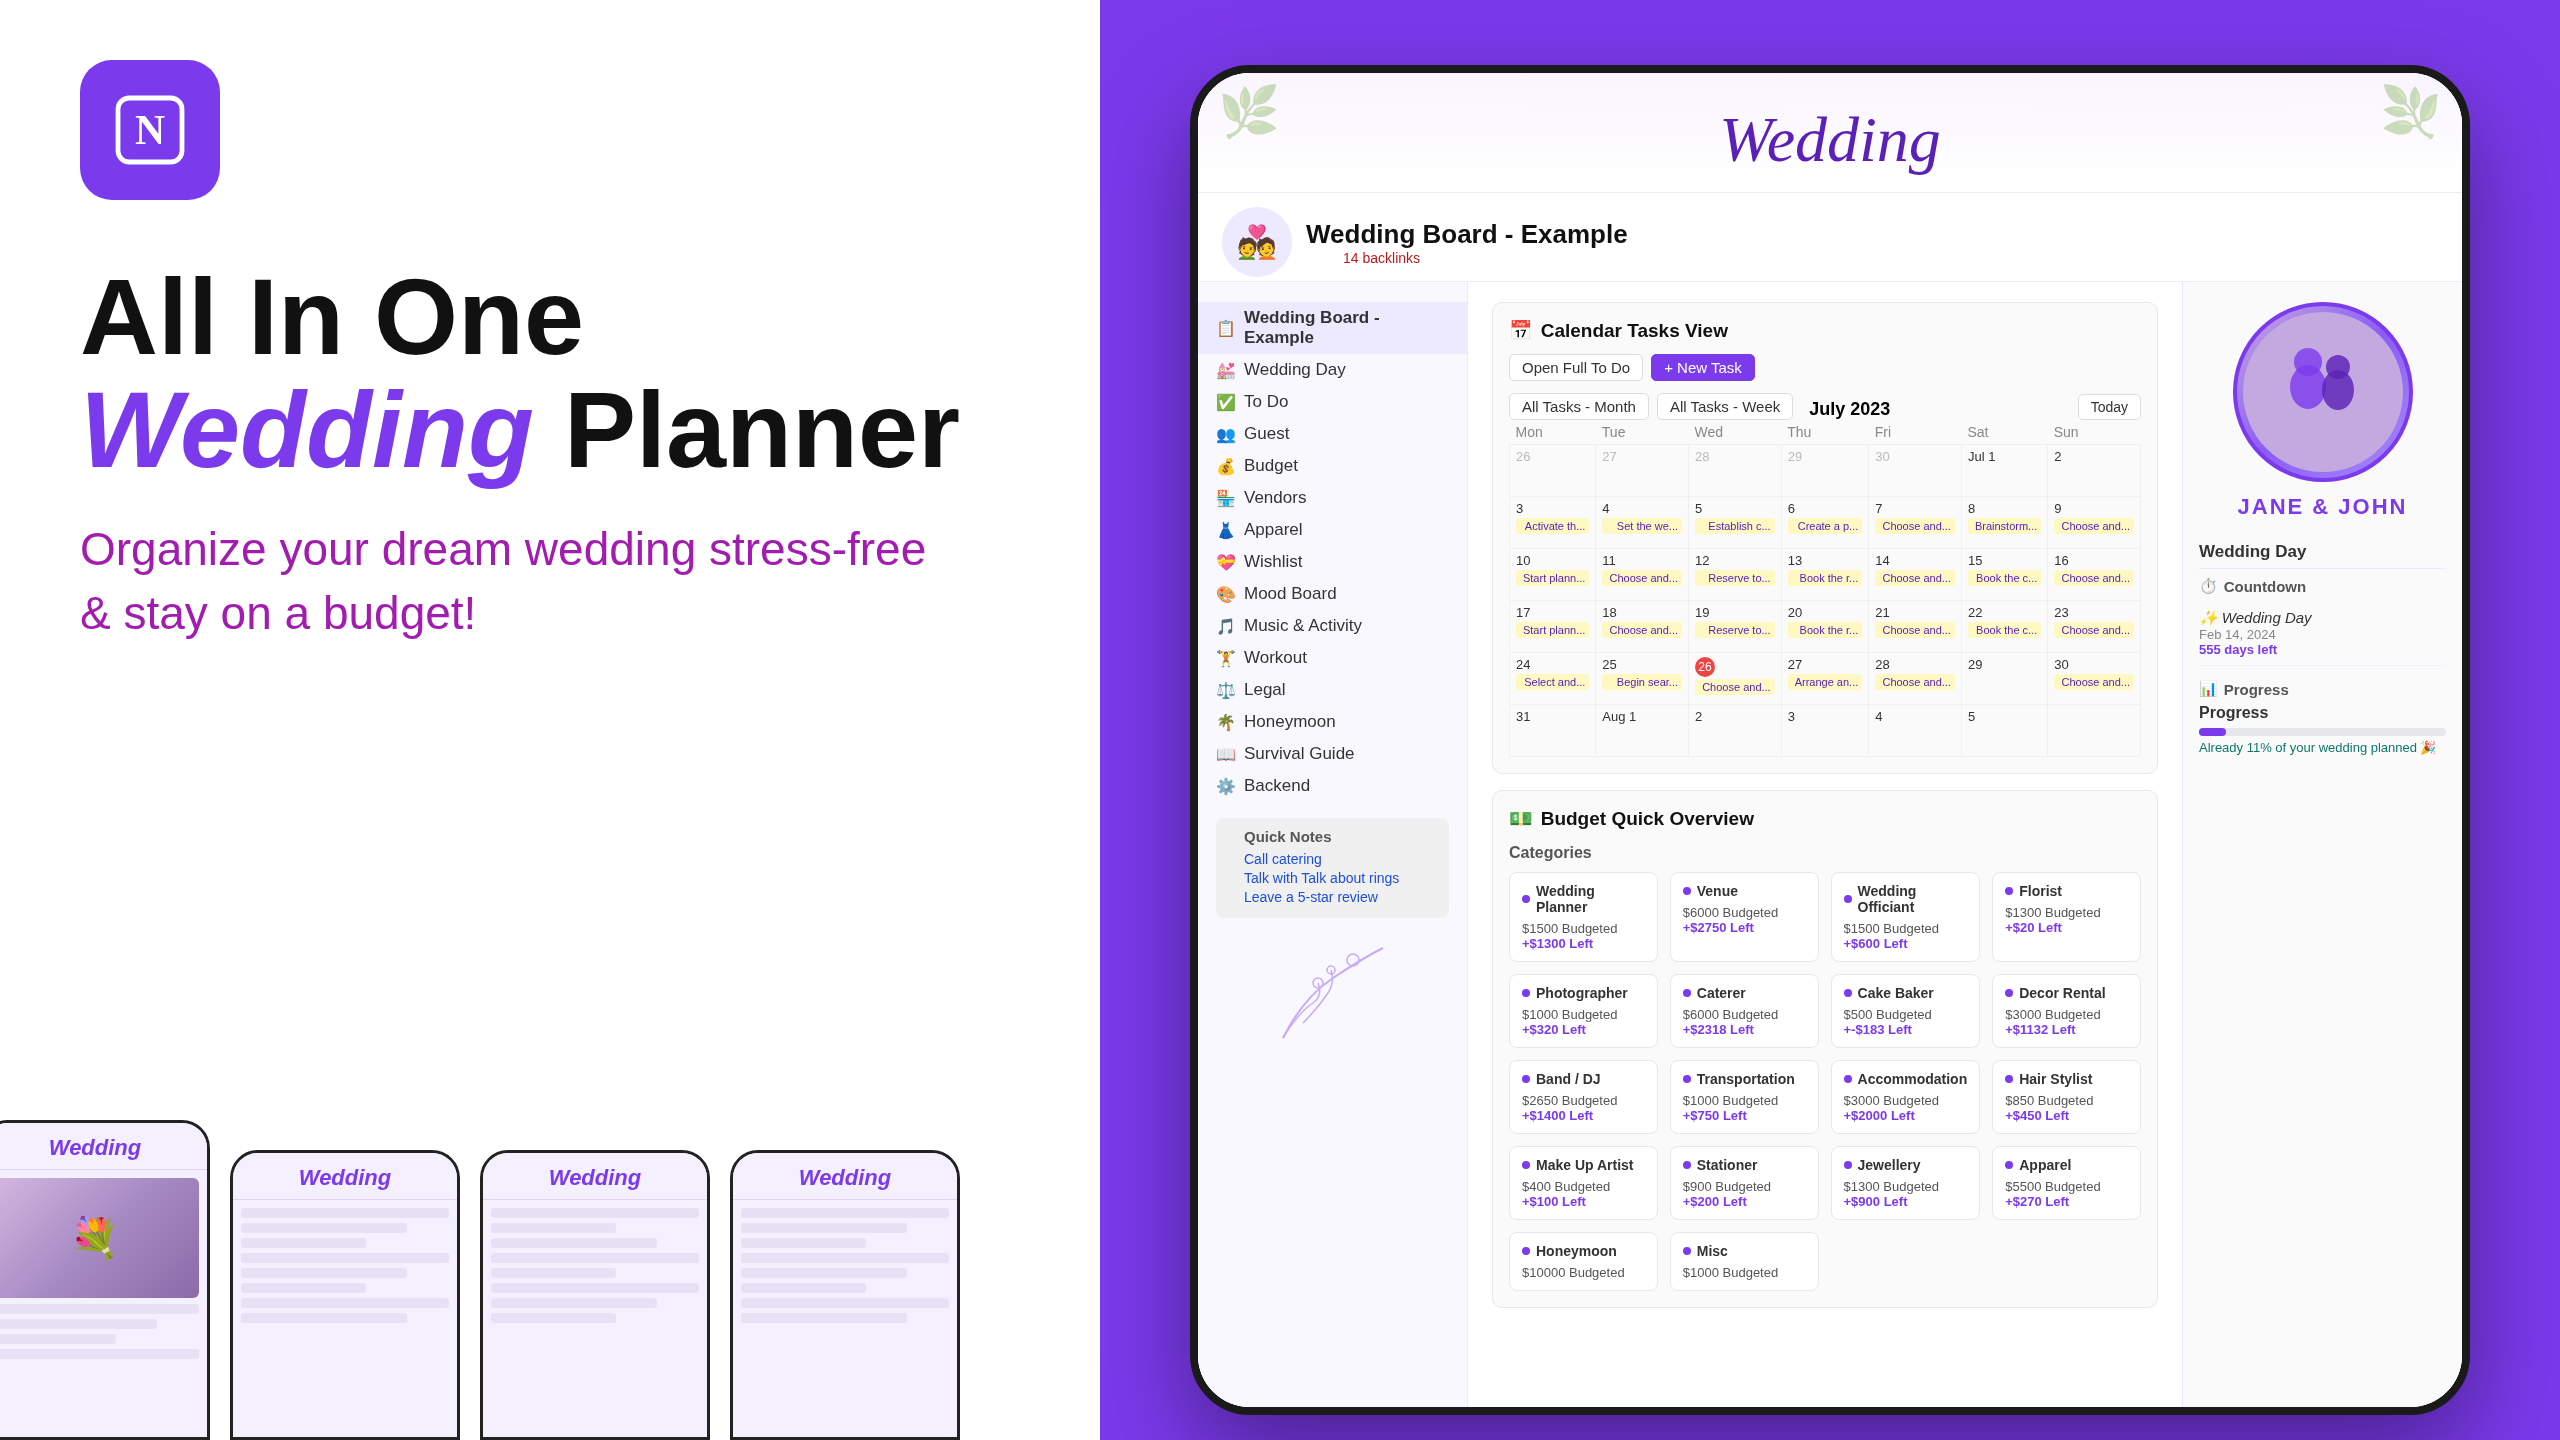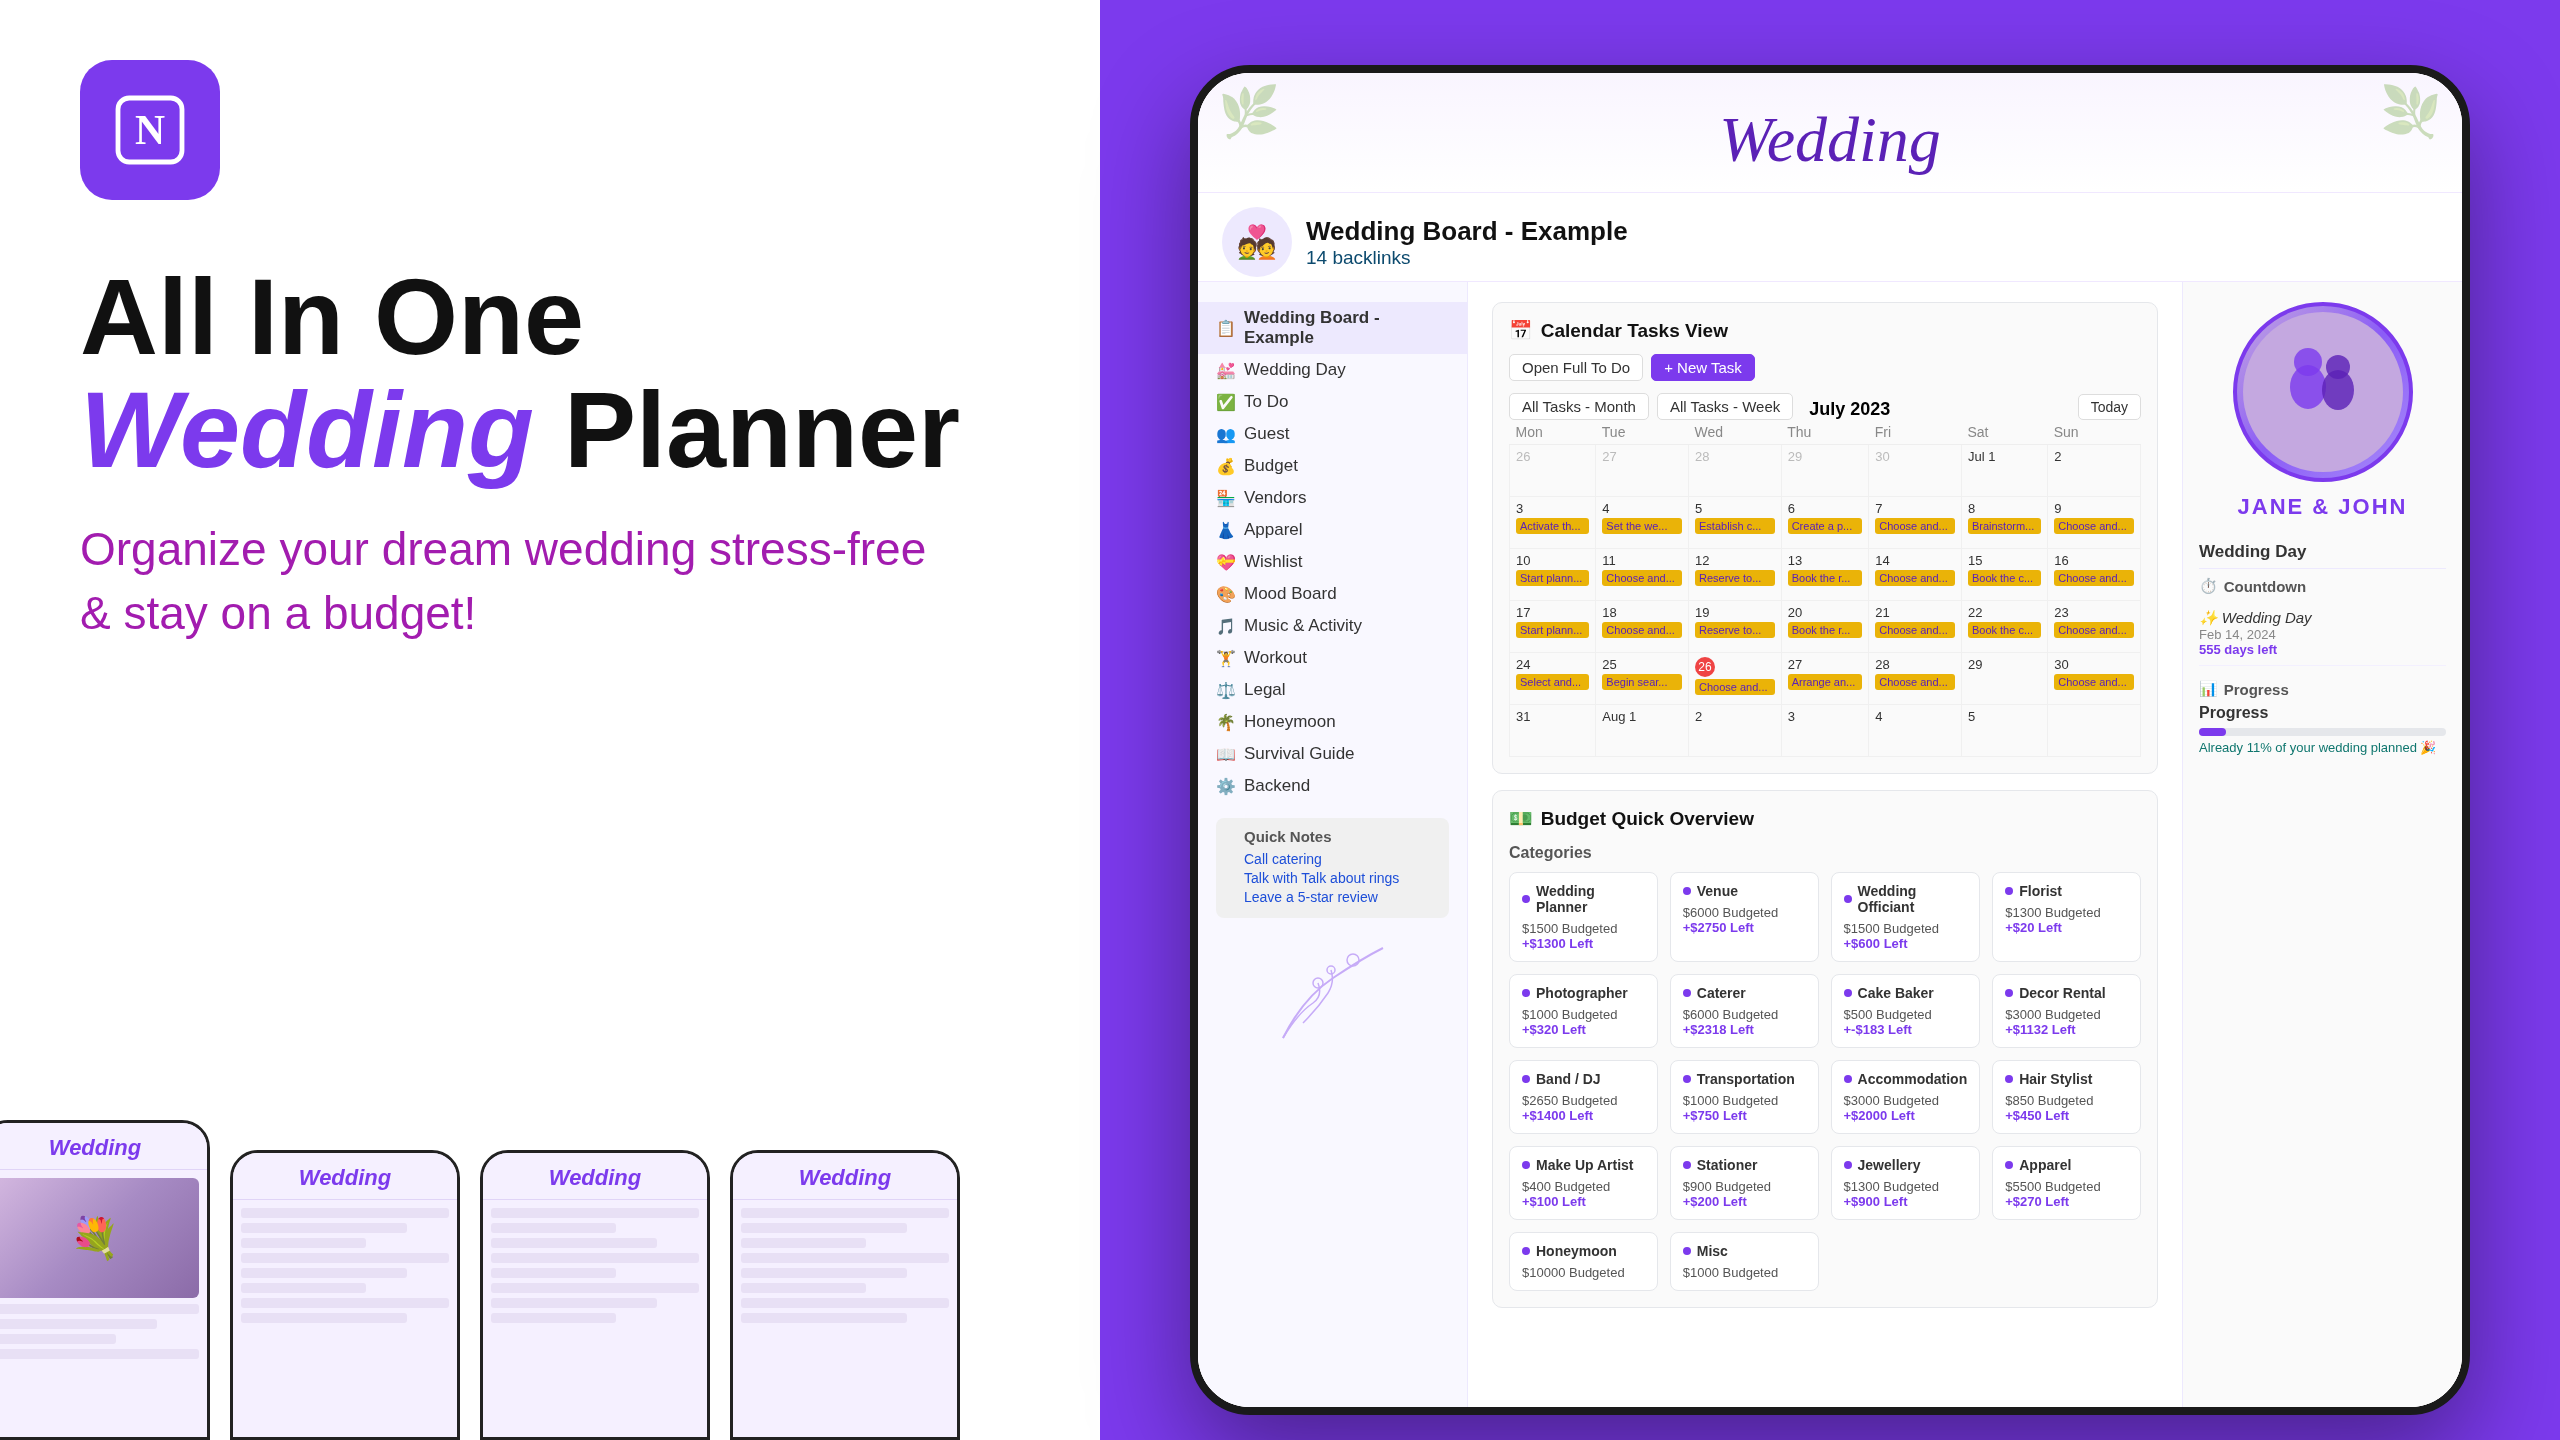--- a/index.html
+++ b/index.html
@@ -358,30 +358,31 @@
       color: #333;
     }
 
     .cal-day-num {
       font-size: 13px;
       color: #333;
       margin-bottom: 2px;
     }
 
     .cal-event {
-      background: #eab308;
+      background: #fef9c3;
       border-radius: 3px;
       padding: 2px 4px;
       font-size: 11px;
       color: #5b21b6;
       margin-bottom: 3px;
       white-space: nowrap;
       overflow: hidden;
       text-overflow: ellipsis;
       max-width: 100%;
+      text-align: right;
     }
 
     .cal-prev { color: #bbb; }
 
     
     .right-panel {
       width: 280px;
       min-width: 280px;
       background: #fafafa;
       border-left: 1px solid #ede9fe;
@@ -620,21 +621,21 @@
         <span class="floral-left">🌿</span>
         <span class="wedding-title-cursive">Wedding</span>
         <span class="floral-right">🌿</span>
       </div>
 
       <div style="padding: 14px 24px 4px; border-bottom: 1px solid #f0e8ff;">
         <div style="display:flex; align-items:center; gap:14px;">
           <div class="heart-icon-circle">💑</div>
           <div>
             <div style="font-size:26px; font-weight:800; color:#111;">Wedding Board - Example</div>
-            <div style="font-size:19px; color:#0c4a6e;">14 backlinks</div>
+            <div style="font-size:14px; color:#b91c1c;margin-left:37px;">14 backlinks</div>
           </div>
         </div>
       </div>
 
       <div class="page-content">
 
         <div class="sidebar">
           <div id="sidebar-items-container">
               <div class="sidebar-item active">
                 <span class="icon">📋</span>

